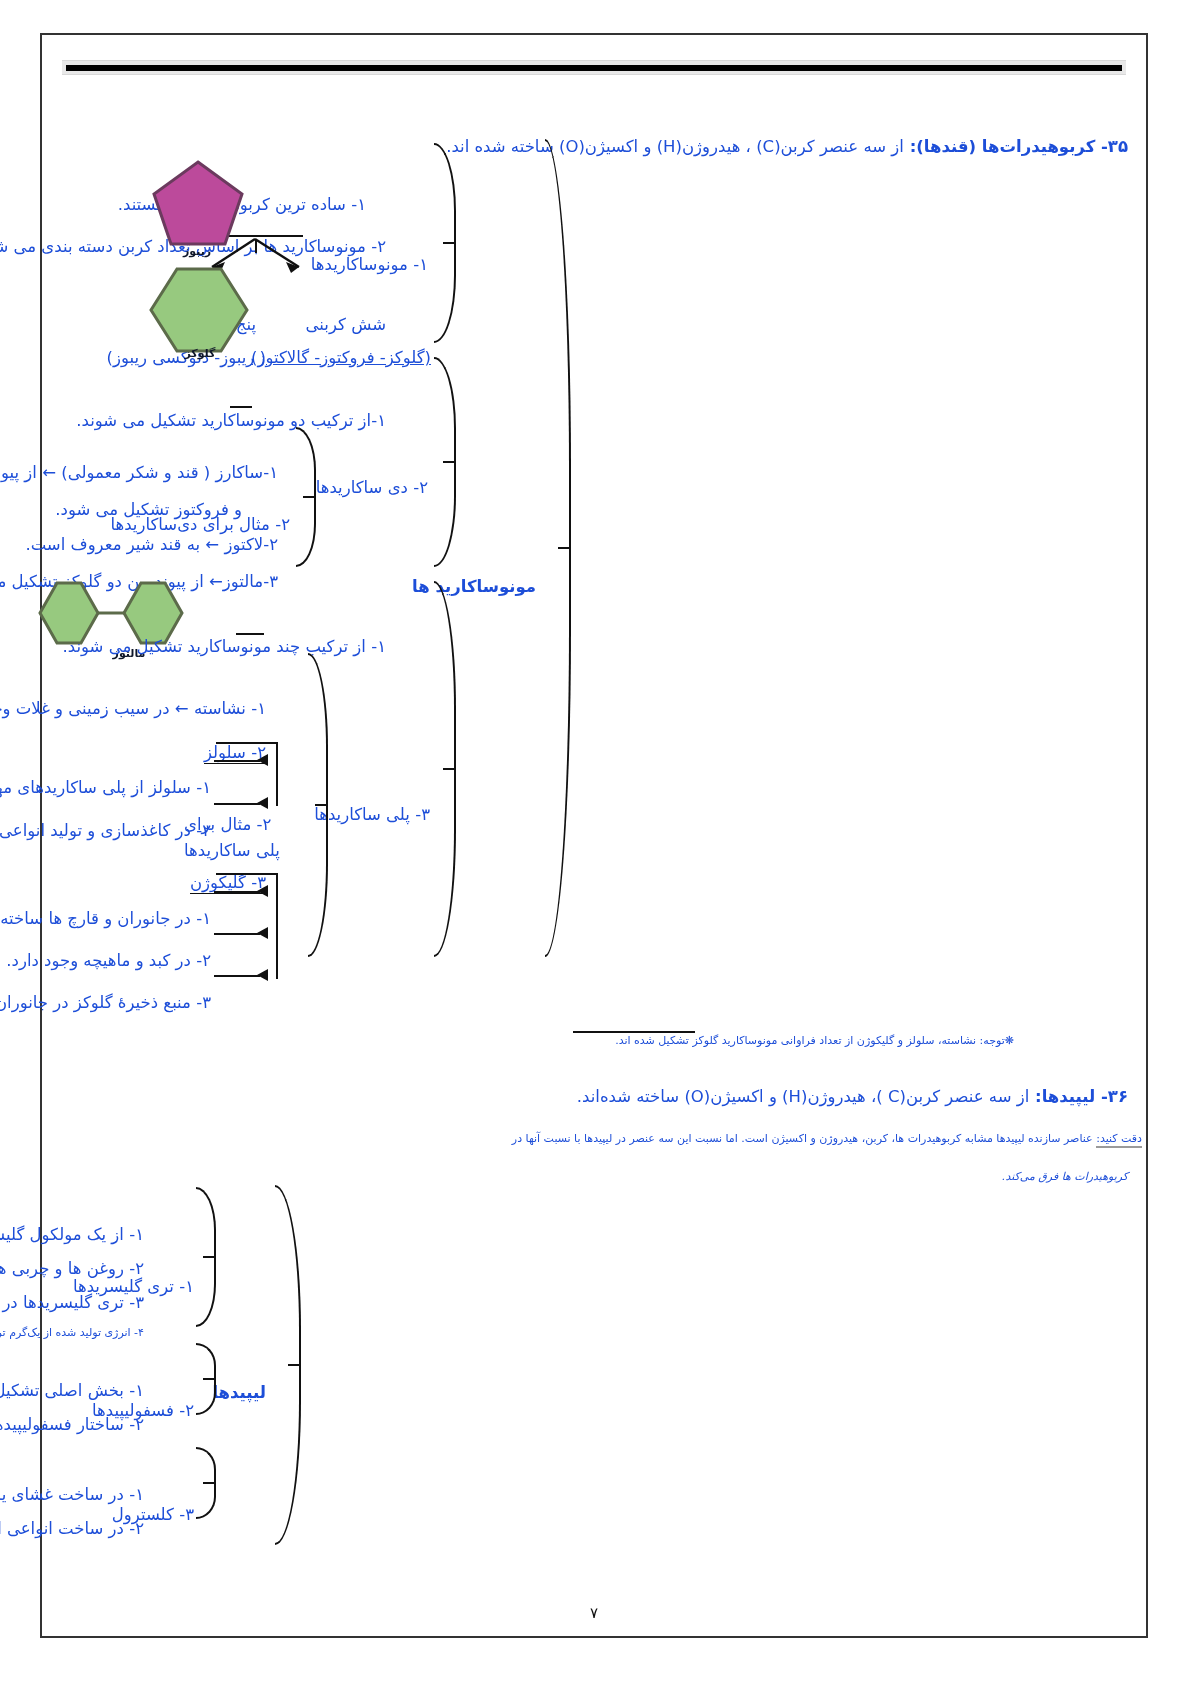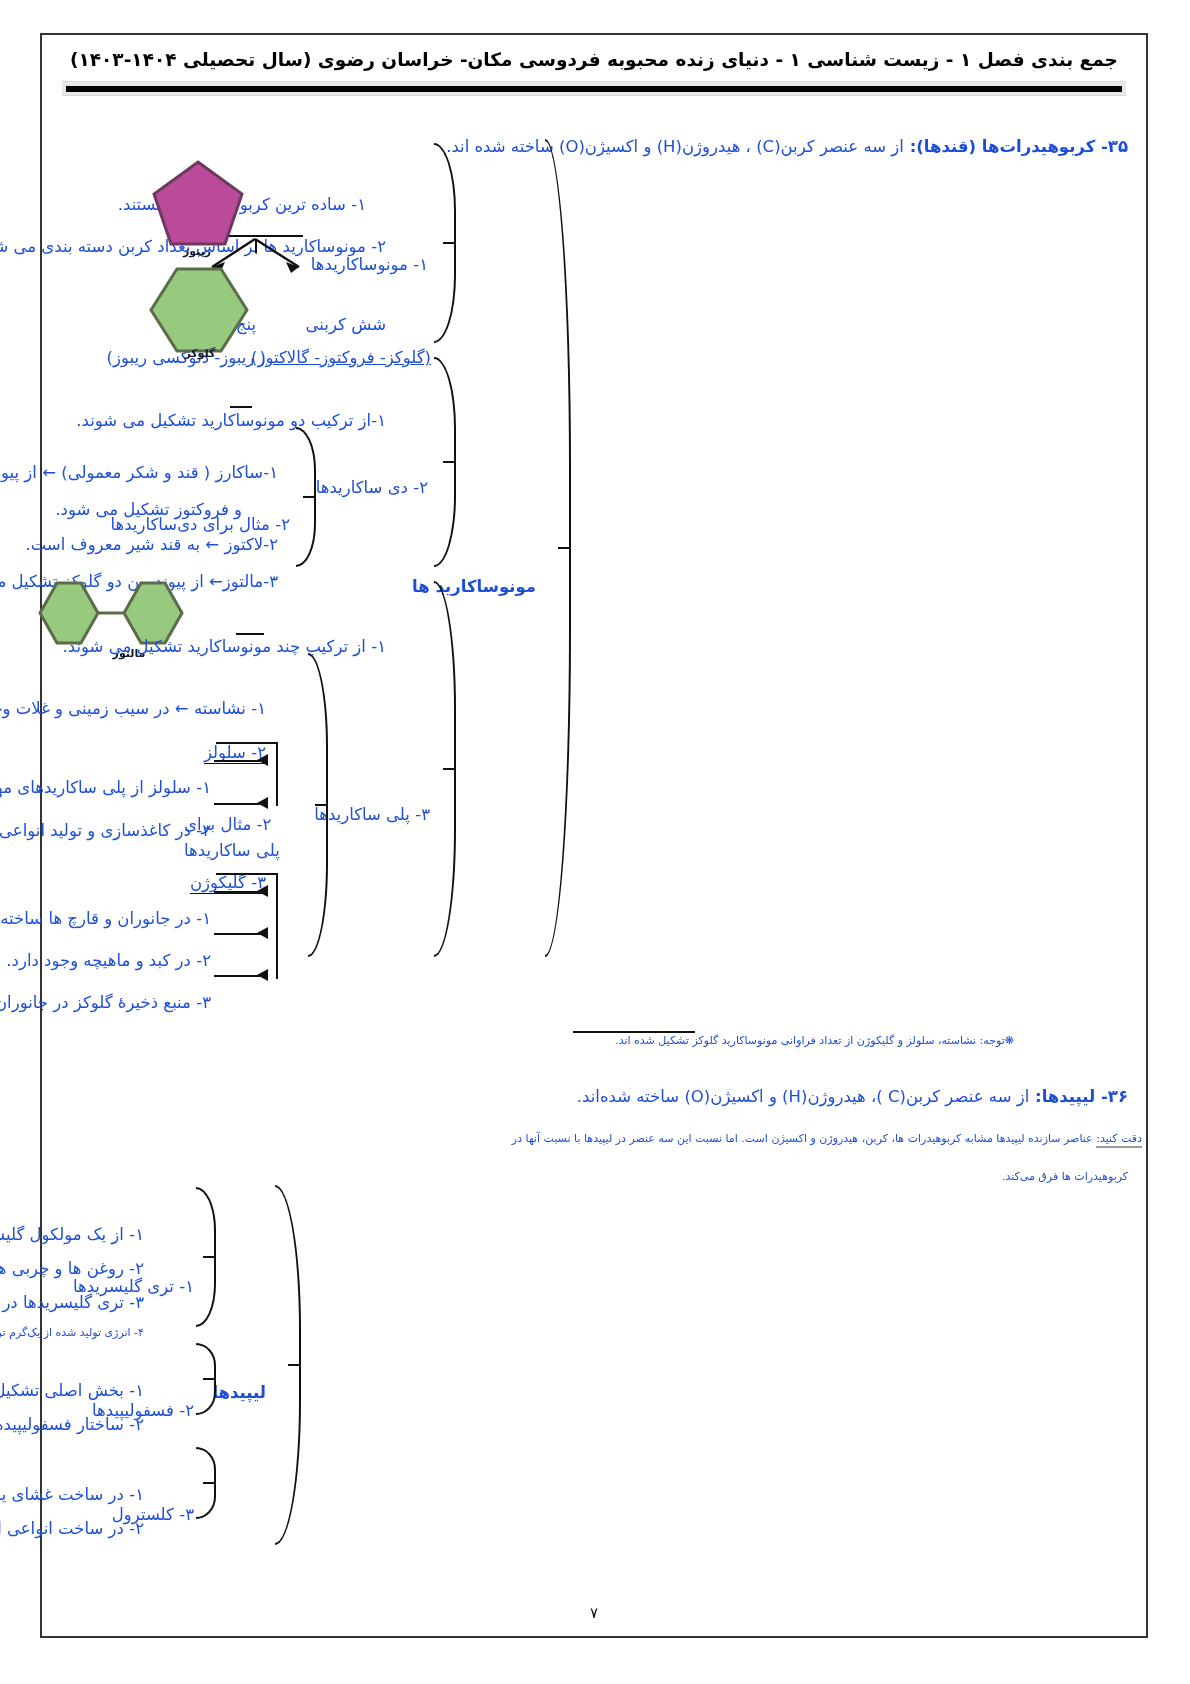--- a/index.html
+++ b/index.html
@@ -140,21 +140,20 @@
     font-size: 15px;
     color: #111;
   }
 </style>
 </head>
 <body>
 
 <div class="page">
 
   <div class="header">
-    <div class="header-title">جمع بندی فصل ۱ - زیست شناسی ۱ - دنیای زنده    محبوبه فردوسی مکان- خراسان رضوی   (سال تحصیلی ۱۴۰۴-۱۴۰۳)</div>
     <div class="header-rule"></div>
   </div>
 
   <div class="t bold" style="top:72px; right:18px;">
     <span>۳۵-</span>
     <span>کربوهیدرات‌ها (قندها):</span>
     <span style="font-weight:normal">از سه عنصر کربن(C) ، هیدروژن(H) و اکسیژن(O) ساخته شده اند.</span>
   </div>
 
   <div class="brace" style="top:104px; right:575px; width:26px; height:818px;"></div>
@@ -261,21 +260,21 @@
   <div class="t bold" style="top:1022px; right:18px;">
     <span>۳۶-</span>
     <span>لیپیدها:</span>
     <span style="font-weight:normal">از سه عنصر کربن(C )، هیدروژن(H)  و اکسیژن(O) ساخته شده‌اند.</span>
   </div>
 
   <div class="t small" style="top:1068px; right:4px;">
     <span class="u-grey">دقت کنید:</span>
     <span>عناصر سازنده لیپیدها مشابه کربوهیدرات ها، کربن، هیدروژن و اکسیژن است. اما نسبت این سه عنصر در لیپیدها با نسبت آنها در</span>
   </div>
-  <div class="t small" style="top:1106px; right:18px;">کربوهیدرات ها فرق می‌کند.</div>
+  <div class="t small" style="top:1106px; right:18px;font-style:italic;">کربوهیدرات ها فرق می‌کند.</div>
 
   <div class="brace" style="top:1150px; right:845px; width:26px; height:360px;"></div>
   <div class="t bold" style="top:1318px; right:880px;">لیپیدها</div>
 
   <div class="brace" style="top:1152px; right:930px; width:20px; height:140px;"></div>
   <div class="t" style="top:1212px; right:952px;">۱- تری گلیسریدها</div>
   <div class="t" style="top:1160px; right:1002px;">۱-   از یک مولکول گلیسرول و سه اسید چرب تشکیل شده است.</div>
   <div class="t" style="top:1194px; right:1002px;">۲-   روغن ها و چربی ها انواعی از تری گلیسریدها هستند.</div>
   <div class="t" style="top:1228px; right:1002px;">۳-   تری گلیسریدها در ذخیره انرژی نقش مهمی دارند.</div>
   <div class="t small" style="top:1262px; right:1002px;">۴-  انرژی تولید شده از یک‌گرم تری‌گلیسرید حدود دو برابر انرژی تولید شده از یک‌گرم کربوهیدرات است.</div>

